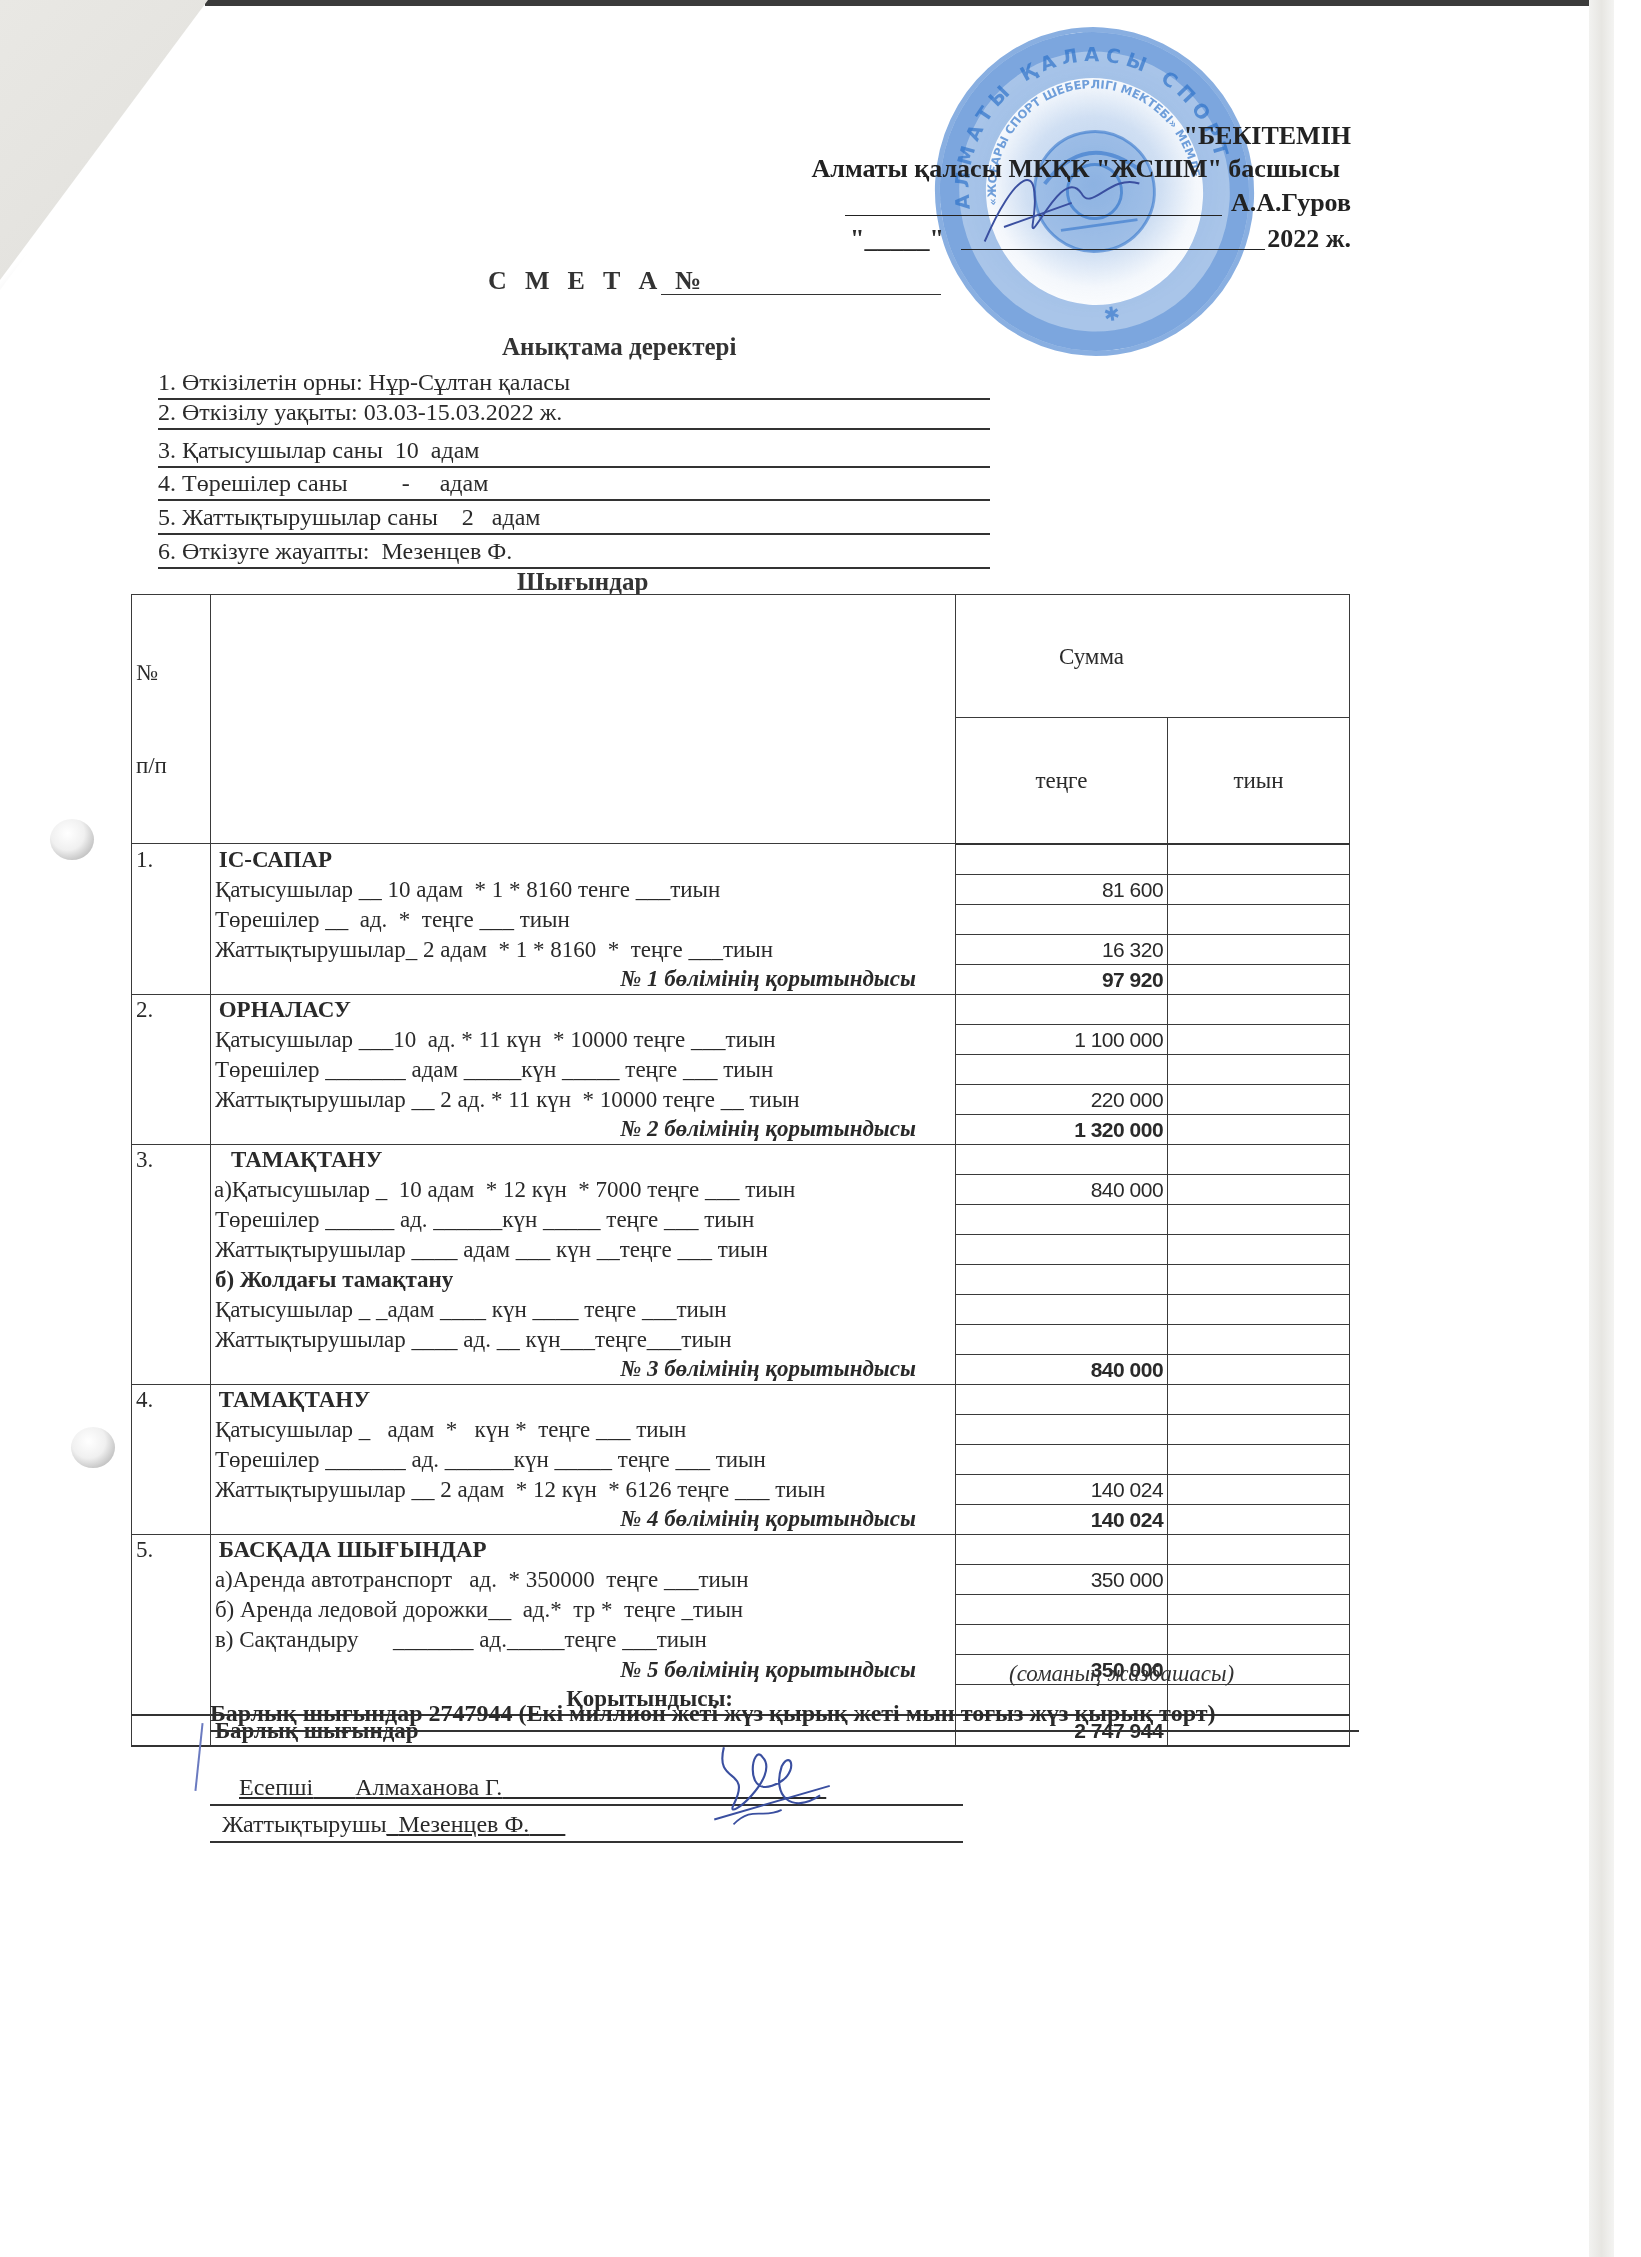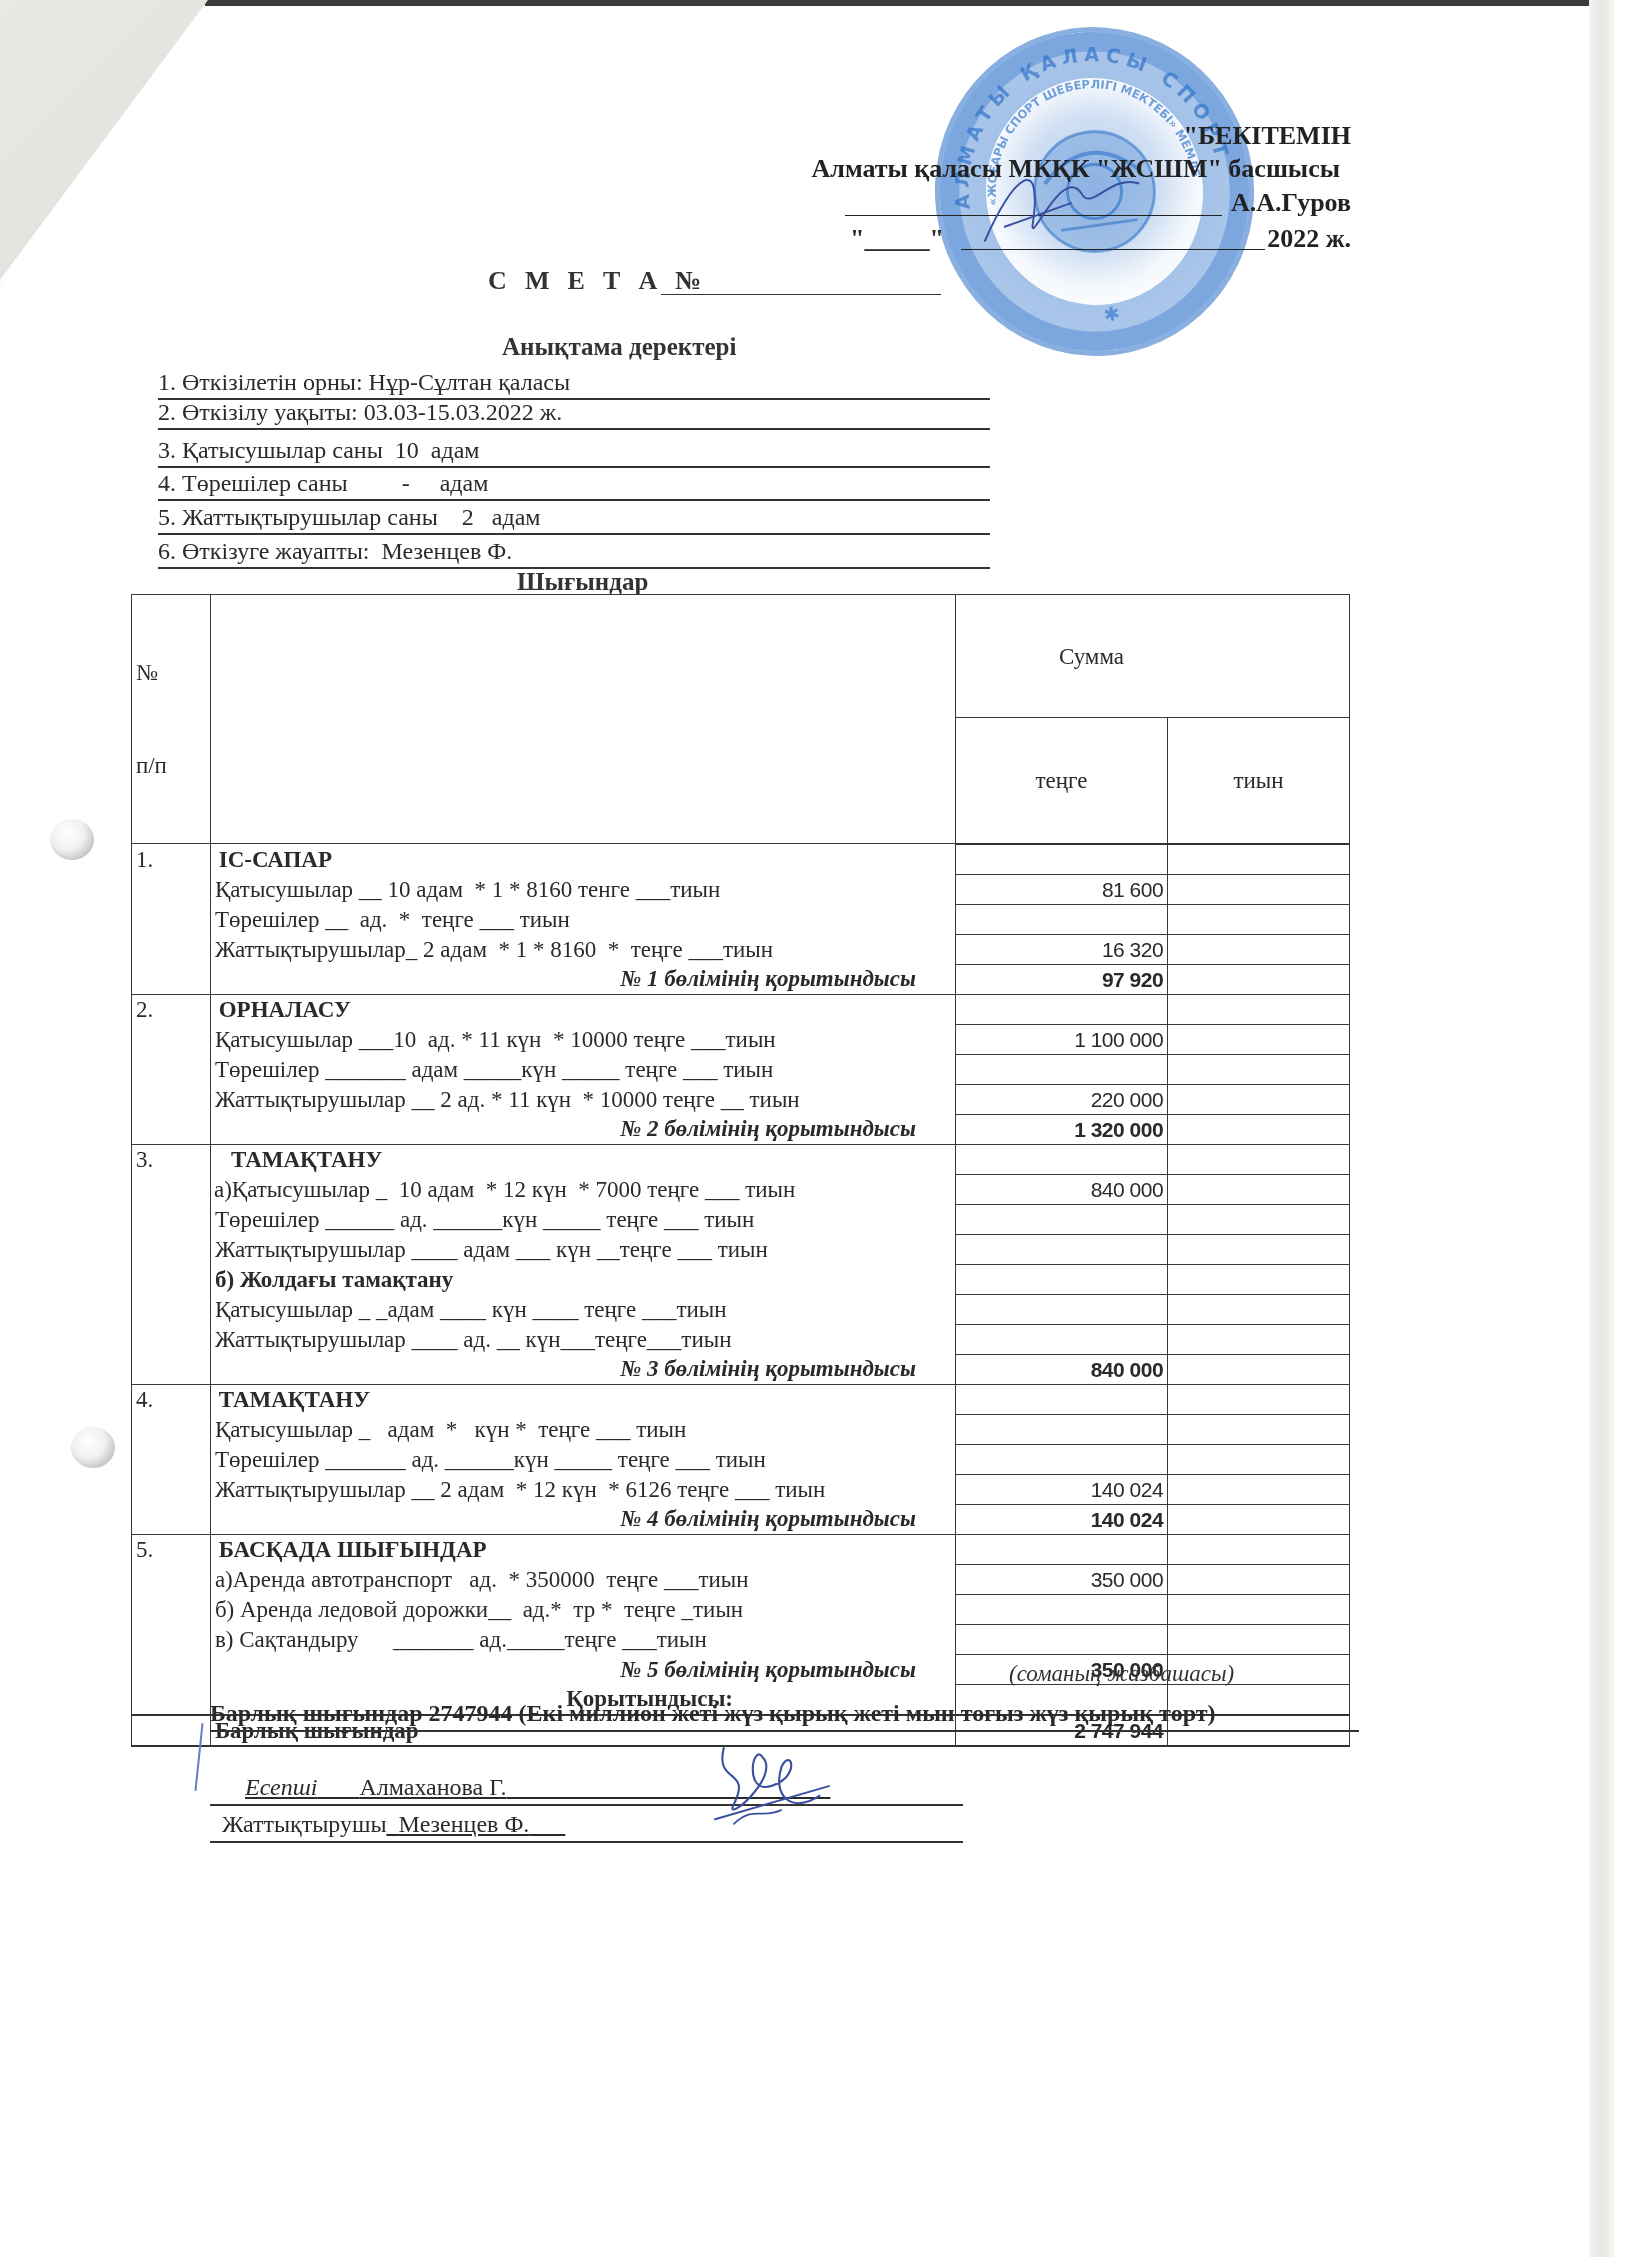--- a/index.html
+++ b/index.html
@@ -316,21 +316,21 @@
         <td class="num bold" style="border-top: 2.9px solid rgb(51, 51, 51);">2 747 944</td>
         <td style="border-top: 2.9px solid rgb(51, 51, 51);"></td>
       </tr>
     </tbody>
 </table>
 
 <div class="words-note">(соманың жазбашасы)</div>
 <div class="words-line">Барлық шығындар  2747944 (Екі миллион жеті жүз қырық жеті мын тоғыз жүз қырық төрт)</div>
 
 <div class="sign-row" style="top:1738px;">
-  <span style="margin-left:23px;font-style:italic;" class="sign-under">Есепші</span><span class="sign-under">       </span><span class="sign-under">Алмаханова Г.</span><span class="sign-under">                                                      </span>
+  <span style="margin-left:17px;" class="sign-under">Есепші</span><span class="sign-under">       </span><span class="sign-under">Алмаханова Г.</span><span class="sign-under">                                                      </span>
 </div>
 <div class="sign-row" style="top:1775px;">
   <span>Жаттықтырушы</span><span class="sign-under">_</span><span class="sign-under">Мезенцев Ф.</span><span class="sign-under">      </span>
 </div>
 <svg class="scribble" style="left:695px; top:1728px;" width="154" height="106" viewBox="0 0 160 110">
   <path d="M 30 20 C 20 60, 60 40, 40 80 C 30 100, 90 50, 70 30 C 60 15, 50 70, 80 60 C 110 50, 100 20, 90 40 C 80 70, 100 90, 130 70" stroke="#3a4fa0" stroke-width="2.2" fill="none"></path>
   <path d="M 20 95 L 140 60" stroke="#3a4fa0" stroke-width="2" fill="none"></path>
   <path d="M 40 100 C 60 80, 70 95, 90 85" stroke="#3a4fa0" stroke-width="1.8" fill="none"></path>
 </svg>
 <div style="position:absolute; left:198px; top:1723px; width:1.9px; height:68px; background:#6a7ac0; transform:rotate(6deg);"></div>

